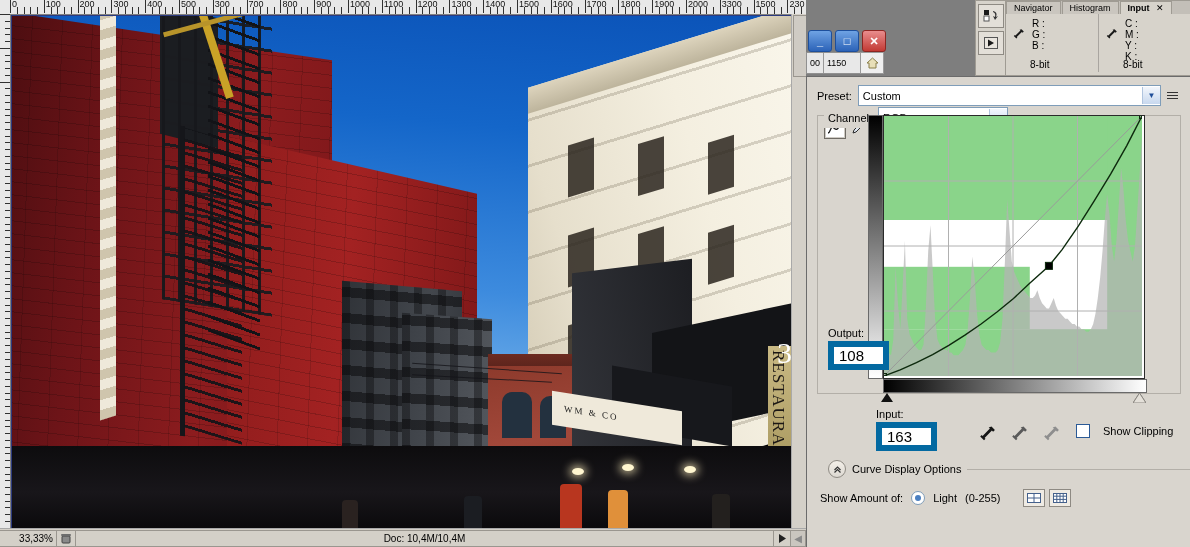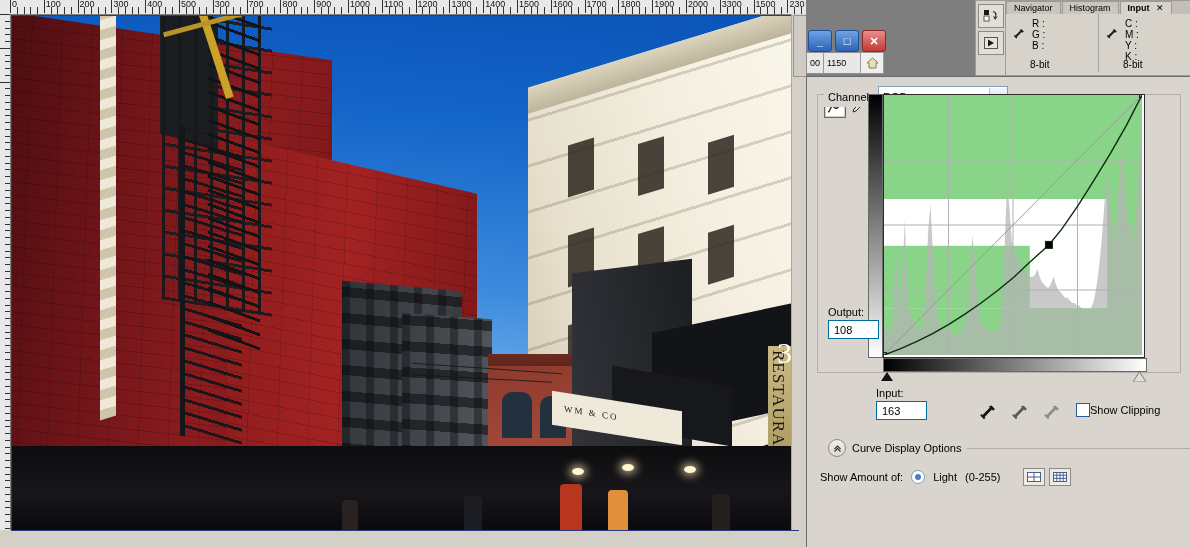--- a/index.html
+++ b/index.html
@@ -204,27 +204,27 @@
   .slider-b{position:absolute;left:13px;top:278px;width:0;height:0;border-left:6px solid transparent;
         border-right:6px solid transparent;border-bottom:9px solid #111;}
   .slider-w{position:absolute;left:268px;top:278px;width:0;height:0;border-left:6px solid transparent;
         border-right:6px solid transparent;border-bottom:9px solid #e9e5de;
         filter:drop-shadow(0 0 0 #888);}
   .slider-w:after{content:"";position:absolute;left:-6px;top:0;width:0;height:0;
         border-left:6px solid transparent;border-right:6px solid transparent;border-bottom:9px solid transparent;}
 
   .outbox{position:absolute;left:10px;top:212px;width:62px;}
   .outlabel{font-size:11px;margin-bottom:2px;}
-  .numfield{width:44px;height:17px;background:#fff;border:1px solid #0369a1;font-size:11px;
+  .numfield{width:44px;height:17px;background:#fff;border:6px solid #0369a1;font-size:15px;
         display:flex;align-items:center;padding-left:5px;}
   .inbox{position:absolute;left:58px;top:293px;}
   .inlabel{font-size:11px;margin-bottom:2px;}
 
   .eyerow{position:absolute;left:160px;top:310px;display:flex;align-items:center;gap:13px;}
-  .clipwrap{position:absolute;left:258px;top:309px;display:flex;align-items:center;gap:0;}
+  .clipwrap{position:absolute;left:258px;top:309px;display:flex;align-items:center;gap:13px;}
   .cbox{width:12px;height:12px;background:#fff;border:1px solid #2b5a96;}
 
   .cdo{position:absolute;left:10px;top:345px;width:362px;display:flex;align-items:center;gap:6px;}
   .cdo-btn{width:16px;height:16px;border-radius:50%;border:1px solid #8e8a83;
         background:linear-gradient(180deg,#f3efe8,#ddd9d2);display:flex;align-items:center;
         justify-content:center;font-size:9px;color:#333;}
   .cdo-line{flex:1;height:1px;background:#b3afa8;}
 
   .showrow{position:absolute;left:2px;top:374px;width:370px;display:flex;align-items:center;gap:8px;}
   .radio{width:12px;height:12px;border-radius:50%;border:1px solid #7f9db9;background:#fff;
@@ -540,20 +540,36 @@
         <div class="person" style="left:452px;top:480px;width:18px;height:34px;background:#1b1d22"></div>
         <div class="person" style="left:330px;top:484px;width:16px;height:30px;background:#2a2220"></div>
         <div class="person" style="left:700px;top:478px;width:18px;height:36px;background:#23201e"></div>
       </div>
     </div>
 
     <div class="scroll-v">
       <div class="sv-thumb"></div>
     </div>
 
+    <div class="statusbar">
+      <div class="sb-zoom">33,33%</div>
+      <div class="sb-icon">
+        <svg width="10" height="11" viewBox="0 0 10 11">
+            <rect x="1" y="3" width="8" height="7" rx="1" fill="#8a8a8a" stroke="#444"></rect>
+            <rect x="0" y="1" width="10" height="2" rx="1" fill="#6d6d6d"></rect>
+          </svg>
+      </div>
+      <div class="sb-doc">Doc: 10,4M/10,4M</div>
+      <div class="sb-arrow">
+        <svg width="7" height="9" viewBox="0 0 7 9">
+            <polygon points="0,0 7,4.5 0,9" fill="#222"></polygon>
+          </svg>
+      </div>
+      <div class="sb-back">◀</div>
+    </div>
   </div>
 
   <div class="rightbg"></div>
 
   <div class="toolstrip">
     <div class="tsbtn">
       <svg width="16" height="14" viewBox="0 0 16 14">
         <rect x="1" y="1" width="5" height="5" fill="#1a1a1a"></rect>
         <rect x="1" y="7" width="5" height="5" fill="#fff" stroke="#555"></rect>
         <path d="M10 2 q5 1 3 6 l2 -1 -3 4 -2 -4 2 1 q1 -4 -2 -5z" fill="#333"></path>
@@ -619,20 +635,32 @@
   <div class="minihouse">
     <svg width="13" height="12" viewBox="0 0 13 12">
         <polygon points="6.5,1 12,6 10,6 10,11 3,11 3,6 1,6" fill="#e8dfb8" stroke="#8a7f4a"></polygon>
       </svg>
   </div>
 
   <div class="curves">
 
     <div class="cbody">
 
+      <div class="row presetrow">
+        <span class="lbl">Preset:</span>
+        <div class="combo presetcombo">
+          <span>Custom</span>
+          <span class="arrow">▼</span>
+        </div>
+        <div class="menubtn">
+          <i></i>
+            <i></i>
+            <i></i>
+        </div>
+      </div>
 
       <div class="fieldset">
         <div class="fs-topleft"></div>
           <div class="fs-topright"></div>
         <div class="legend">
           <span class="lbl">Channel:</span>
           <div class="combo chancombo">
             <span>RGB</span>
             <span class="arrow">▼</span>
           </div>

